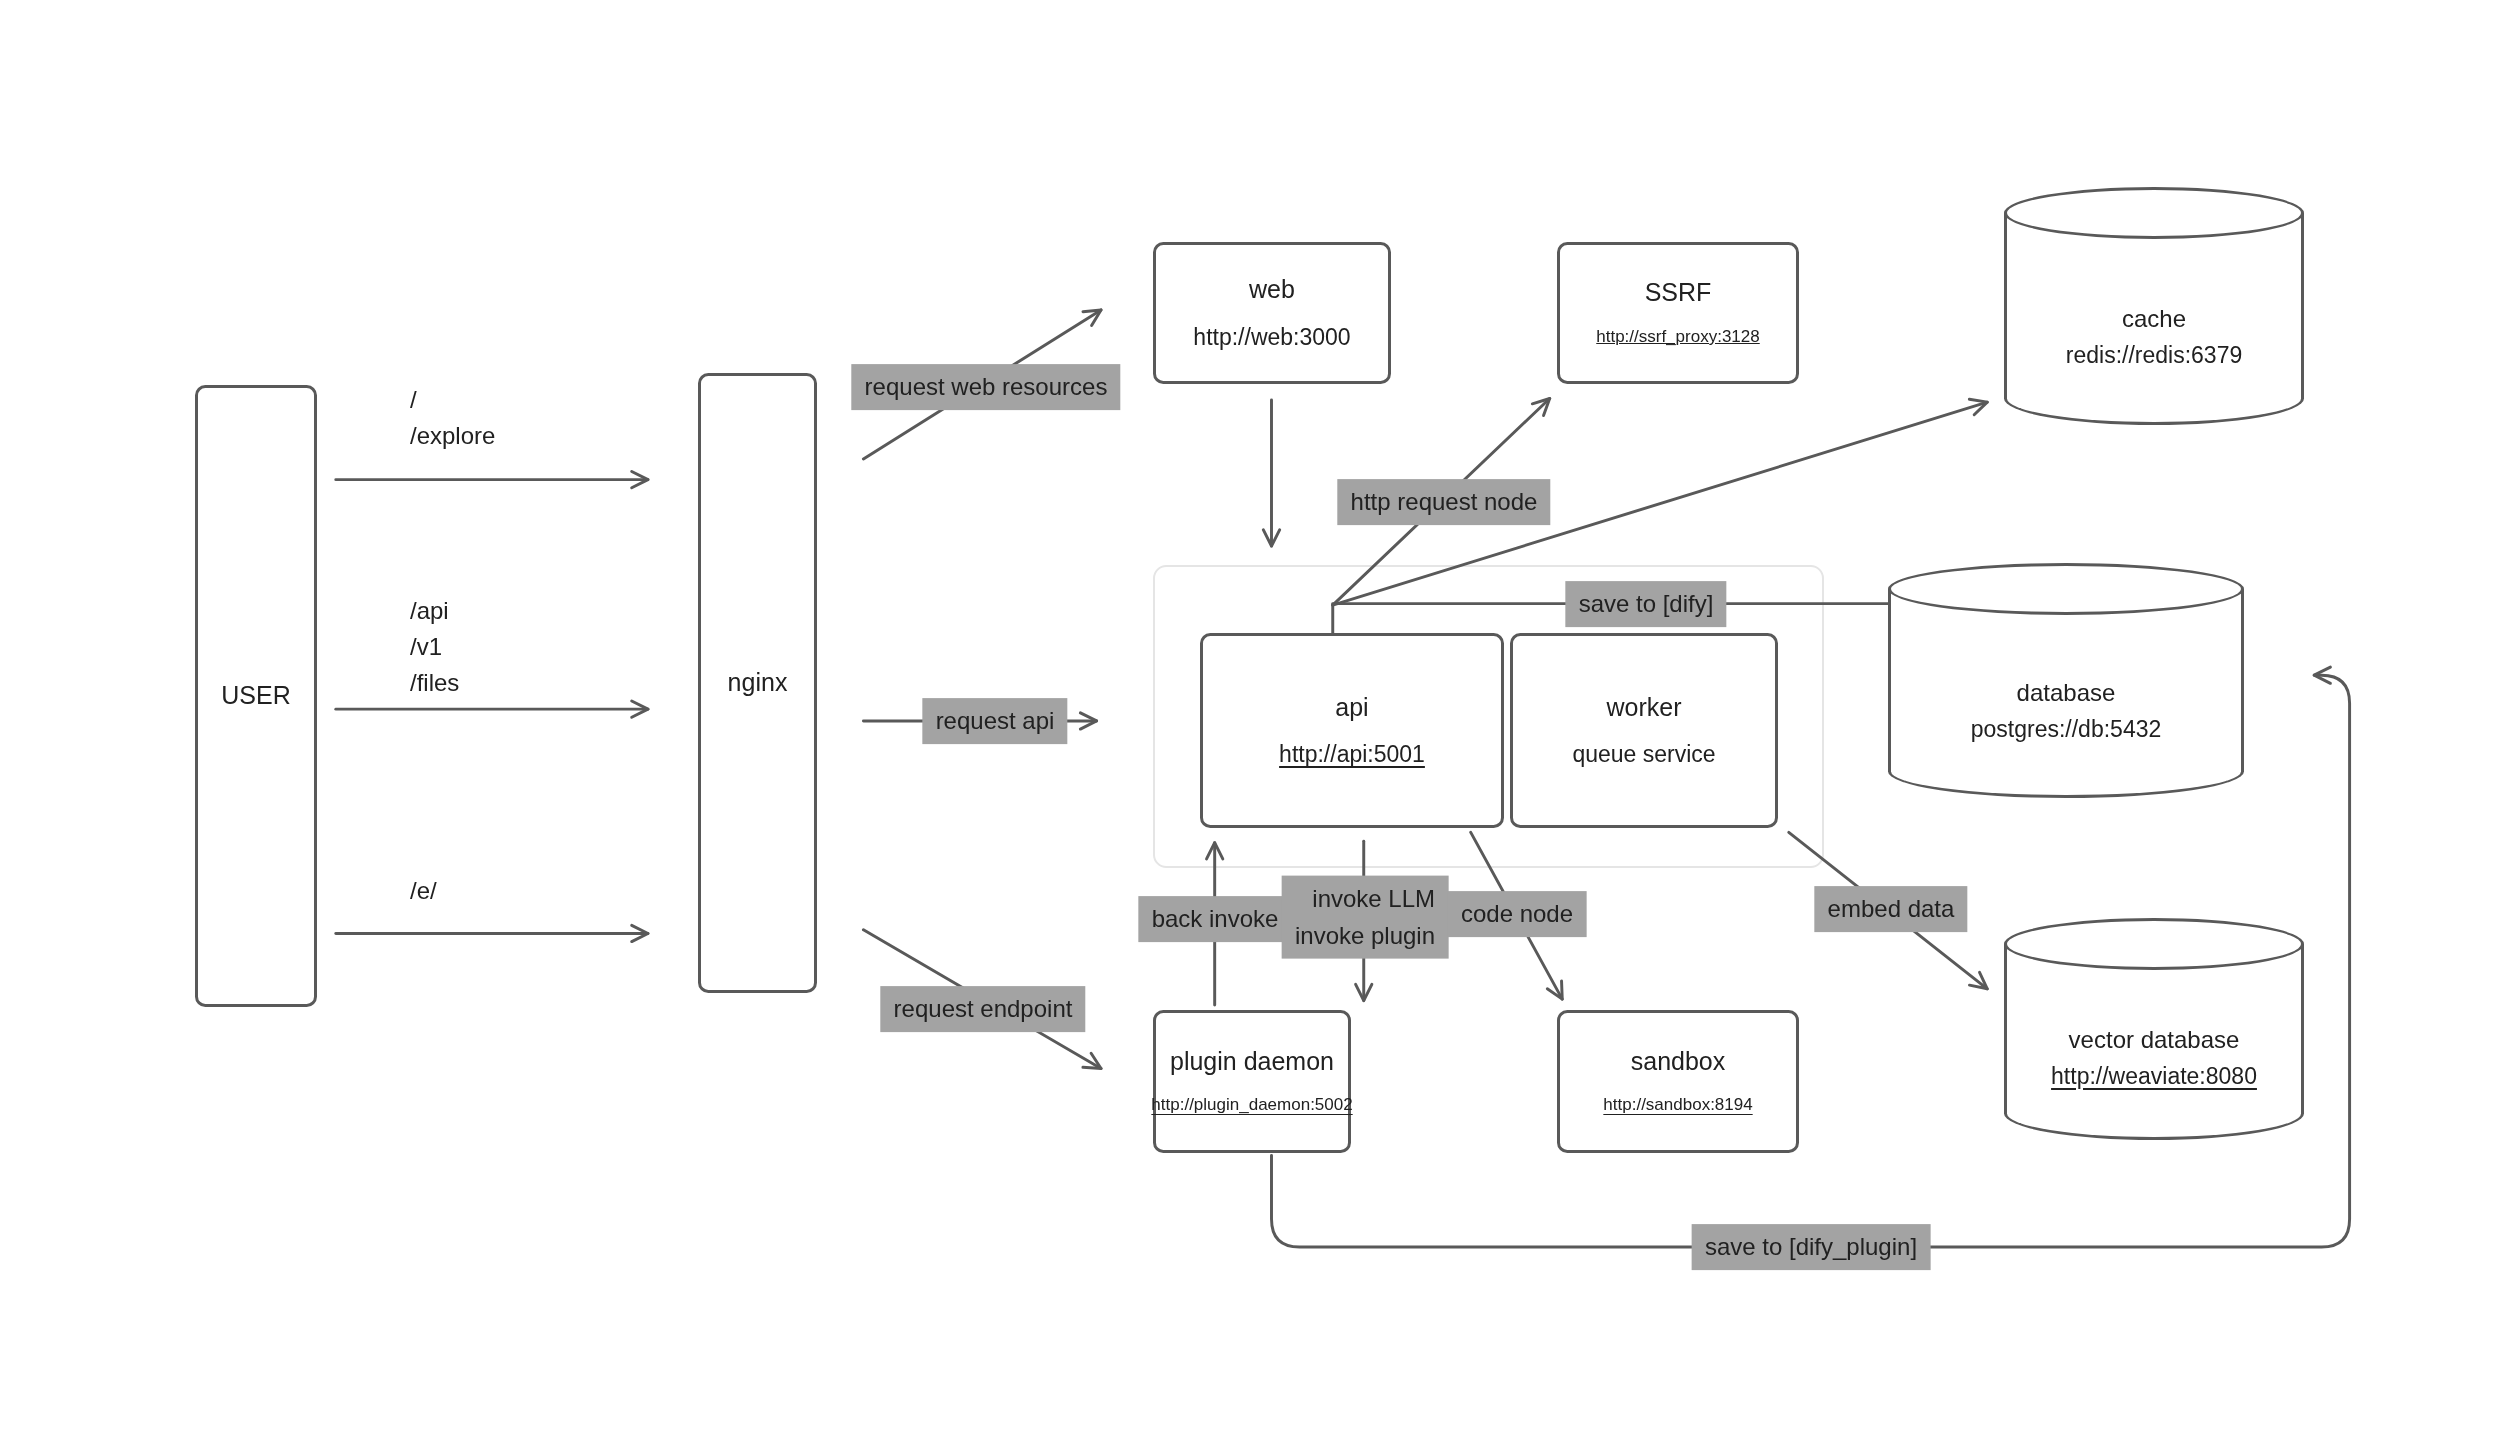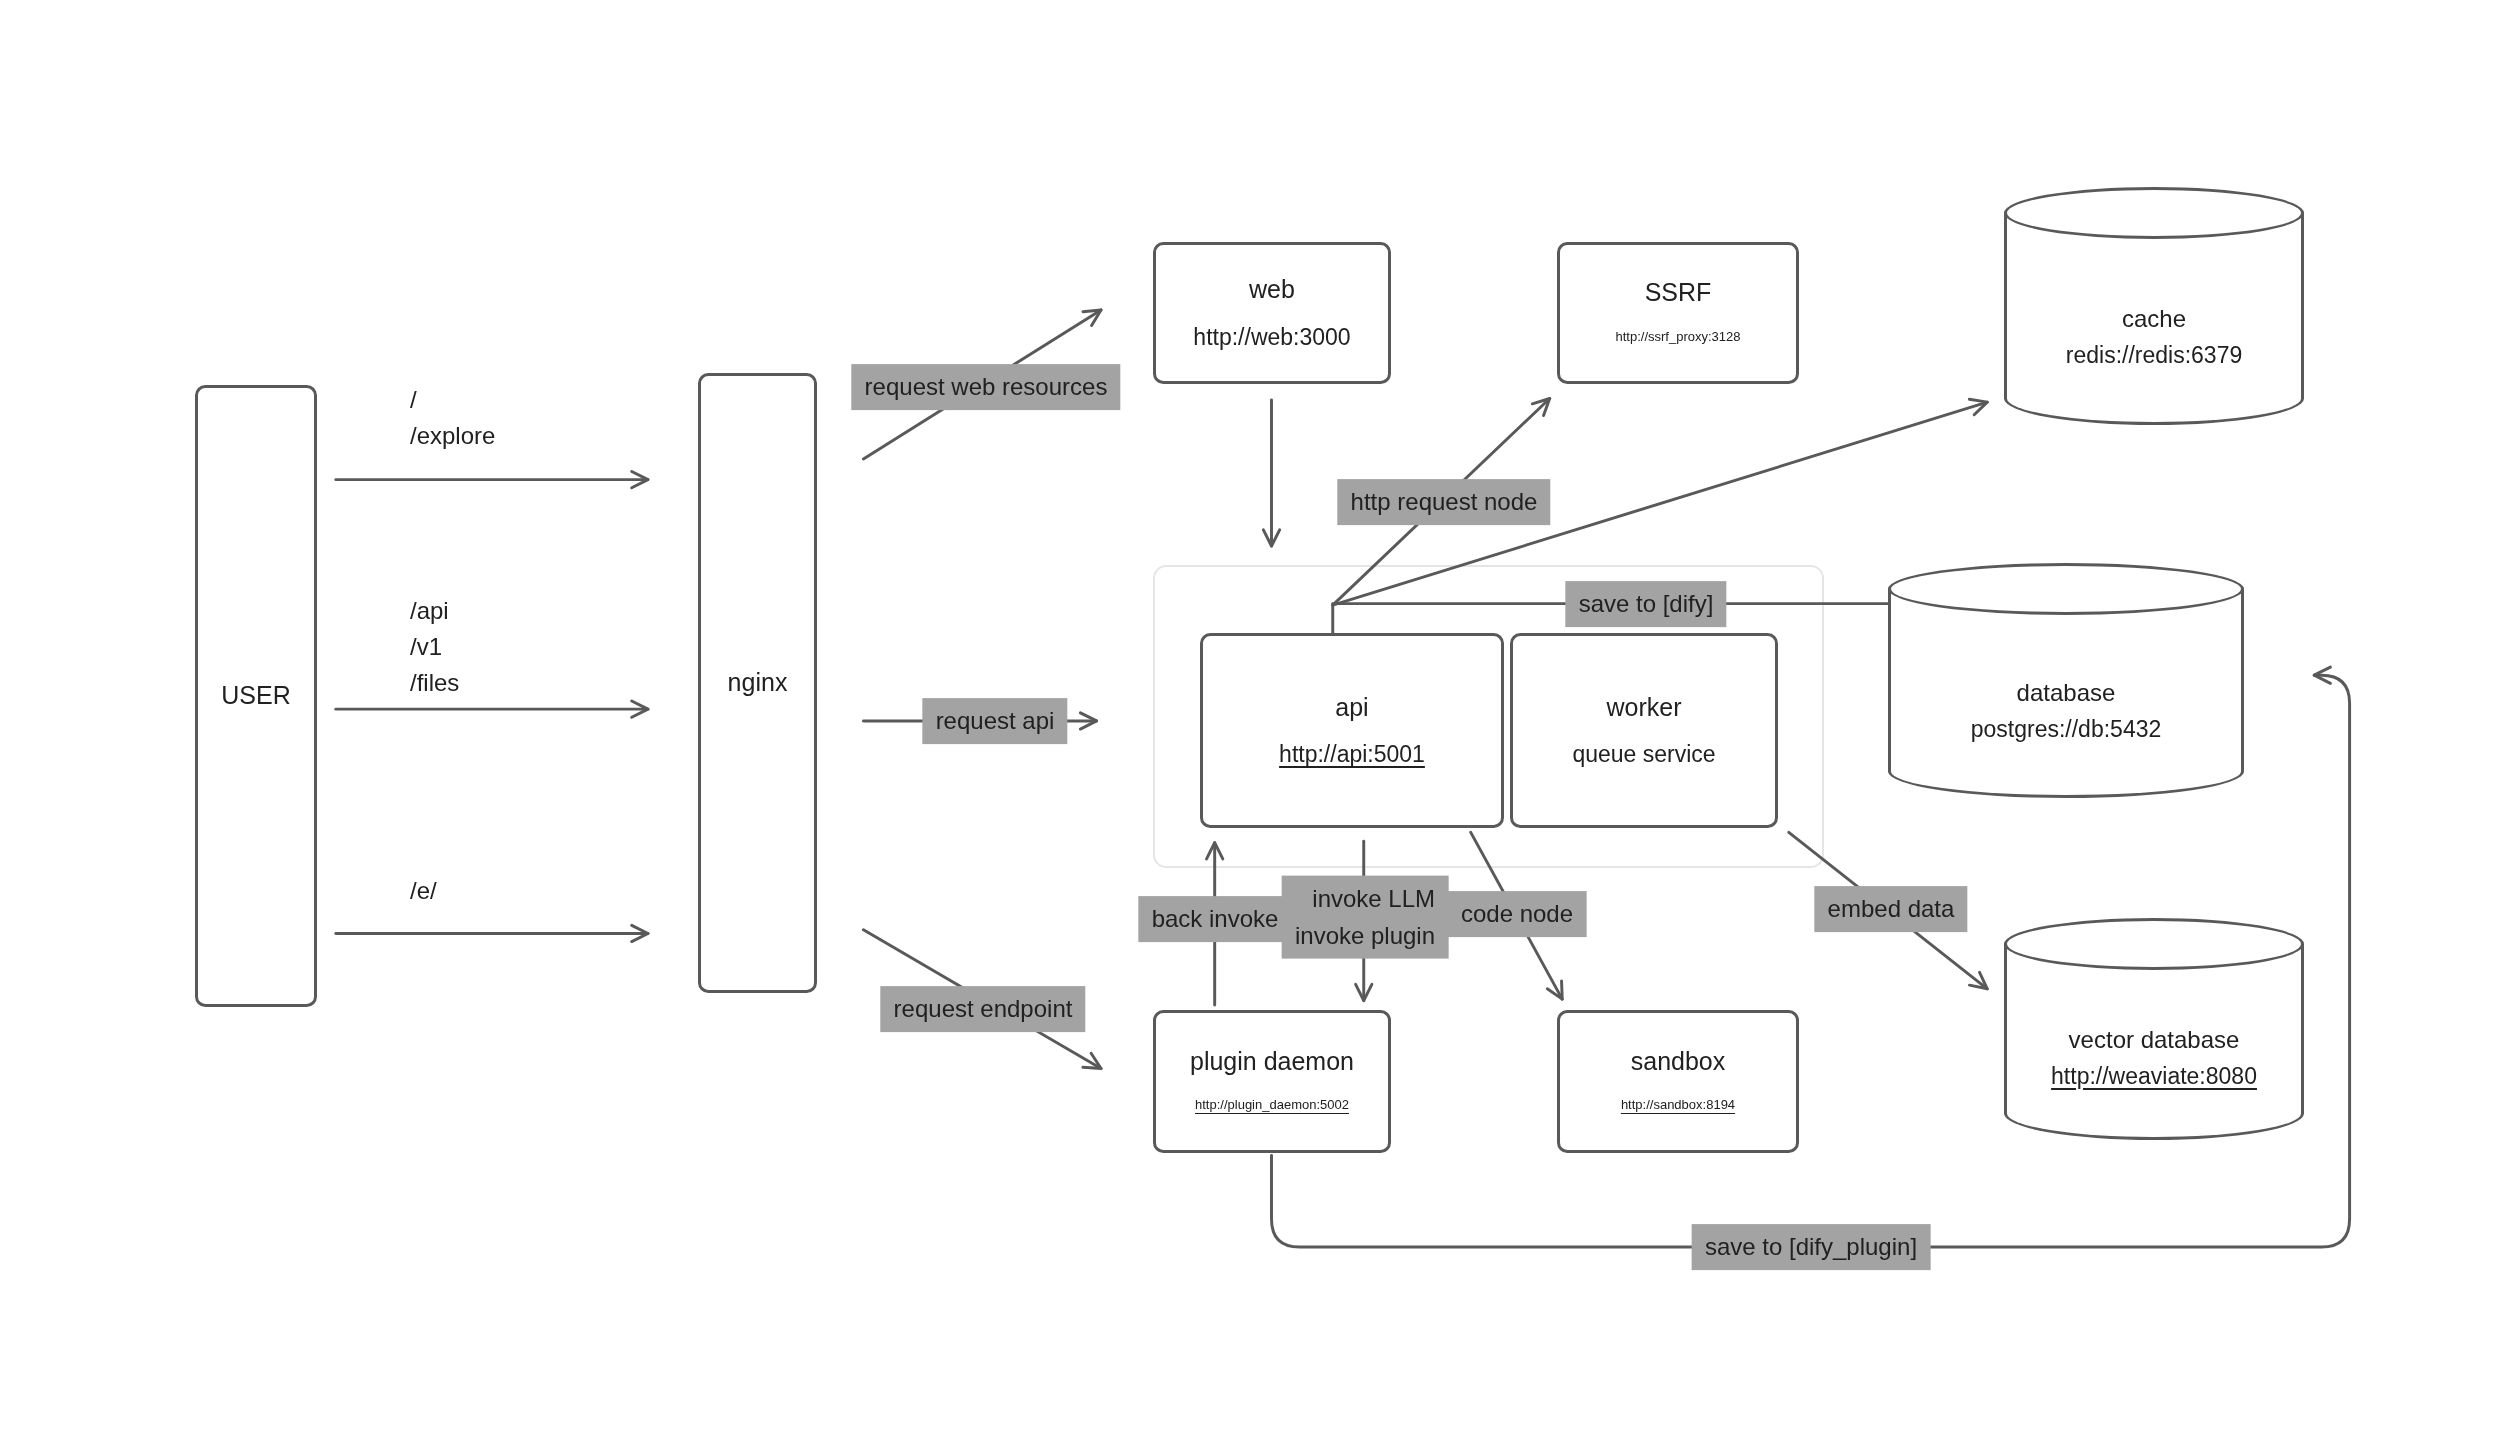--- a/index.html
+++ b/index.html
@@ -18,21 +18,21 @@
     position:absolute;border:2.2px solid var(--group-border);border-radius:13.3px;
     background:transparent;z-index:0;
   }
   .node{
     position:absolute;border:3px solid var(--stroke);border-radius:10.3px;background:#ffffff;
     display:flex;flex-direction:column;align-items:center;justify-content:center;
     gap:19px;text-align:center;z-index:2;
   }
   .node .title{font-size:25px;line-height:29.5px;}
   .node .sub{font-size:23px;line-height:26.6px;}
-  .node .sub.small{font-size:13px;line-height:20.7px;}
+  .node .sub.small{font-size:17px;line-height:20.7px;text-decoration:underline;}
   .link{text-decoration:underline;text-underline-offset:4.4px;}
   .cylinder{position:absolute;z-index:2;}
   .cyl-top{
     position:absolute;left:0;right:0;top:0;height:52px;border:3px solid var(--stroke);
     border-radius:50%;background:#ffffff;z-index:2;
   }
   .cyl-body{
     position:absolute;left:0;right:0;top:26px;bottom:0;border:3px solid var(--stroke);
     border-top:none;border-radius:0 0 50% 50% / 0 0 26.6px 26.6px;background:#ffffff;z-index:1;
   }
@@ -105,21 +105,21 @@
   <div class="node" style="left:1200px;top:633px;width:304px;height:195px">
     <div class="title">api</div>
     <div class="sub link">http://api:5001</div>
   </div>
 
   <div class="node" style="left:1510px;top:633px;width:268px;height:195px">
     <div class="title">worker</div>
     <div class="sub">queue service</div>
   </div>
 
-  <div class="node" style="left:1153px;top:1010px;width:238px;height:143px">
+  <div class="node" style="left:1153px;top:1010px;width:198px;height:143px">
     <div class="title">plugin daemon</div>
     <div class="sub small link">http://plugin_daemon:5002</div>
   </div>
 
   <div class="node" style="left:1557px;top:1010px;width:242px;height:143px">
     <div class="title">sandbox</div>
     <div class="sub small link">http://sandbox:8194</div>
   </div>
 
   <div class="cylinder" style="left:2004px;top:187px;width:300px;height:238px">

